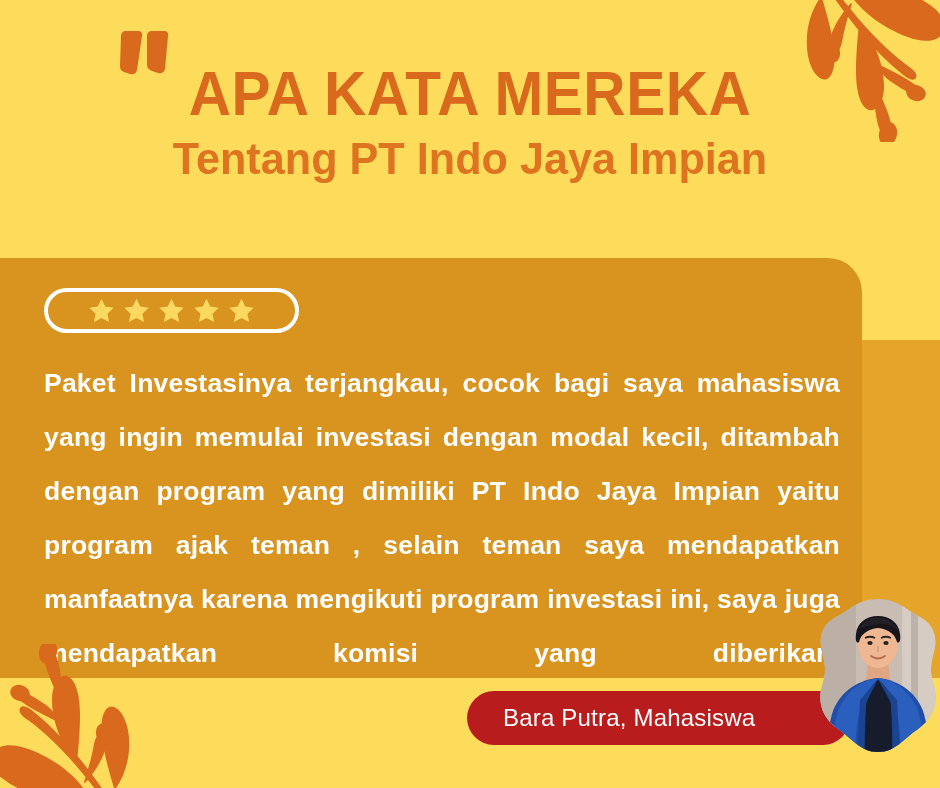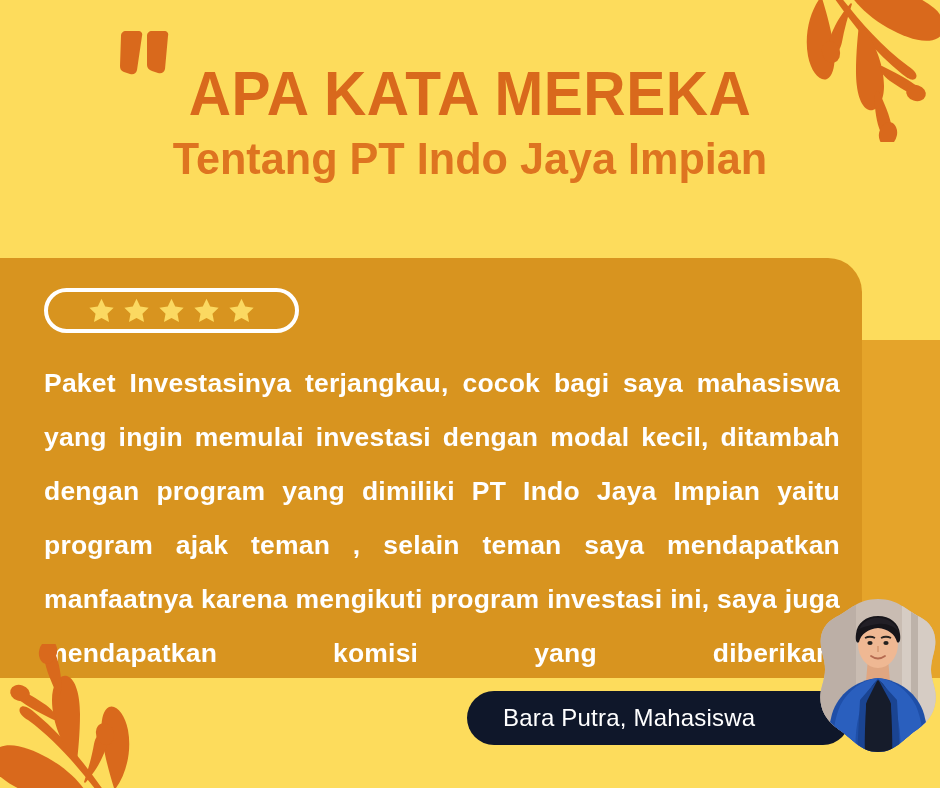--- a/index.html
+++ b/index.html
@@ -90,21 +90,21 @@
     text-align:justify;
     text-justify:inter-word;
     letter-spacing:0.2px;
   }
   #quote-text::after { content:""; display:inline-block; width:100%; }
 
   
   #attribution-pill {
     position:absolute; left:467px; top:691px;
     width:383px; height:54px;
-    background:#0f172a;
+    background:#b91c1c;
     border-radius:27px;
     display:flex; align-items:center;
   }
   #attribution-name {
     color:#FFFFFF;
     font-size:24px;
     font-weight:normal;
     padding-left:36px;
     letter-spacing:0.2px;
   }

